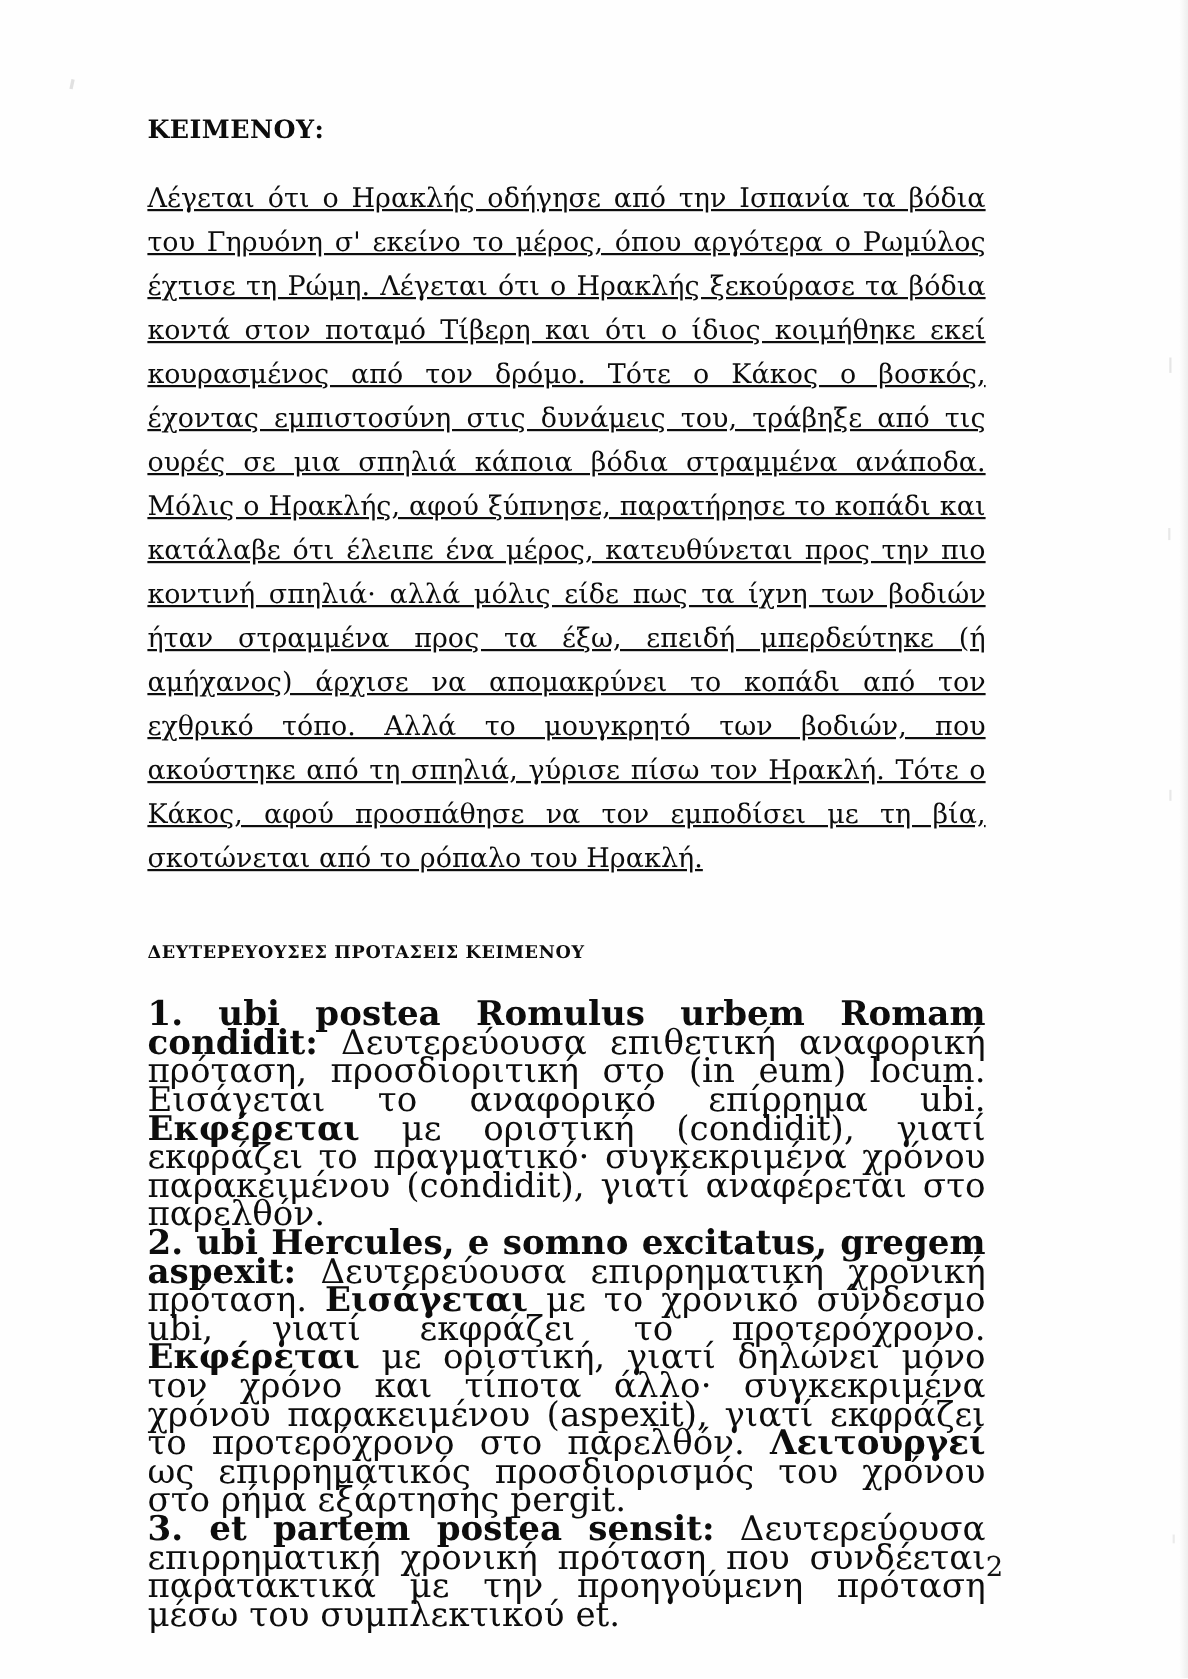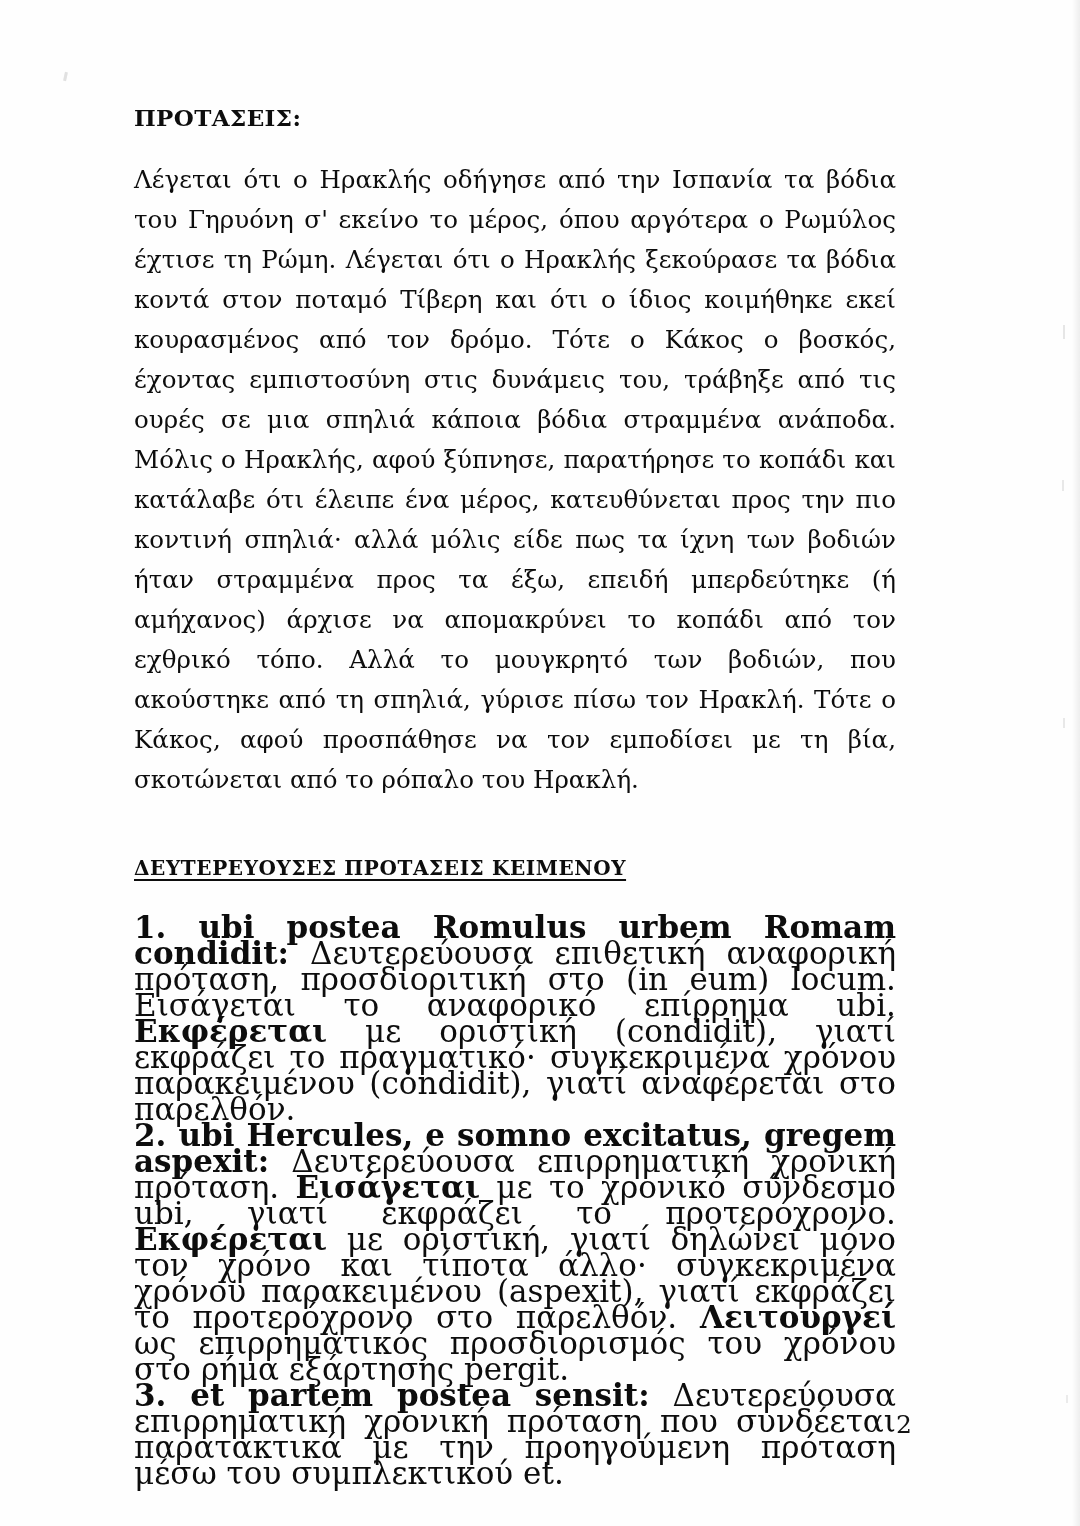--- a/index.html
+++ b/index.html
@@ -56,28 +56,28 @@
     line-height: 1.2;
   }
 
   p.body-par {
     margin: 0;
     font-size: 24.5px;
     line-height: 40px;
     text-align: justify;
     text-justify: inter-word;
     letter-spacing: 0.05px;
+    text-decoration: underline;
   }
 
   .section-heading {
     margin: 56px 0 34px 0;
-    font-size: 20px;
+    font-size: 16px;
     font-weight: bold;
     letter-spacing: 0.6px;
-    text-decoration: underline;
     text-underline-offset: 4px;
     display: inline-block;
   }
 
   .clauses {
     margin: 0;
     padding: 0;
     list-style: none;
   }
 
@@ -117,21 +117,21 @@
 
   <div class="scan-edge-right"></div>
   <div class="scan-speck speck-a"></div>
   <div class="scan-speck speck-b"></div>
   <div class="scan-speck speck-c"></div>
   <div class="scan-speck speck-d"></div>
   <div class="scan-speck speck-e"></div>
 
   <div class="content">
 
-    <h1 class="doc-heading">ΠΡΟΤΑΣΕΙΣ:</h1>
+    <h1 class="doc-heading">ΚΕΙΜΕΝΟΥ:</h1>
 
     <p class="body-par">Λέγεται ότι ο Ηρακλής οδήγησε από την Ισπανία τα βόδια του Γηρυόνη σ' εκείνο το μέρος, όπου αργότερα ο Ρωμύλος έχτισε τη Ρώμη. Λέγεται ότι ο Ηρακλής ξεκούρασε τα βόδια κοντά στον ποταμό Τίβερη και ότι ο ίδιος κοιμήθηκε εκεί κουρασμένος από τον δρόμο. Τότε ο Κάκος ο βοσκός, έχοντας εμπιστοσύνη στις δυνάμεις του, τράβηξε από τις ουρές σε μια σπηλιά κάποια βόδια στραμμένα ανάποδα. Μόλις ο Ηρακλής, αφού ξύπνησε, παρατήρησε το κοπάδι και κατάλαβε ότι έλειπε ένα μέρος, κατευθύνεται προς την πιο κοντινή σπηλιά· αλλά μόλις είδε πως τα ίχνη των βοδιών ήταν στραμμένα προς τα έξω, επειδή μπερδεύτηκε (ή αμήχανος) άρχισε να απομακρύνει το κοπάδι από τον εχθρικό τόπο. Αλλά το μουγκρητό των βοδιών, που ακούστηκε από τη σπηλιά, γύρισε πίσω τον Ηρακλή. Τότε ο Κάκος, αφού προσπάθησε να τον εμποδίσει με τη βία, σκοτώνεται από το ρόπαλο του Ηρακλή.</p>
 
     <div>
       <h2 class="section-heading">ΔΕΥΤΕΡΕΥΟΥΣΕΣ ΠΡΟΤΑΣΕΙΣ ΚΕΙΜΕΝΟΥ</h2>
     </div>
 
     <div class="clauses">
 
       <p class="clause">

